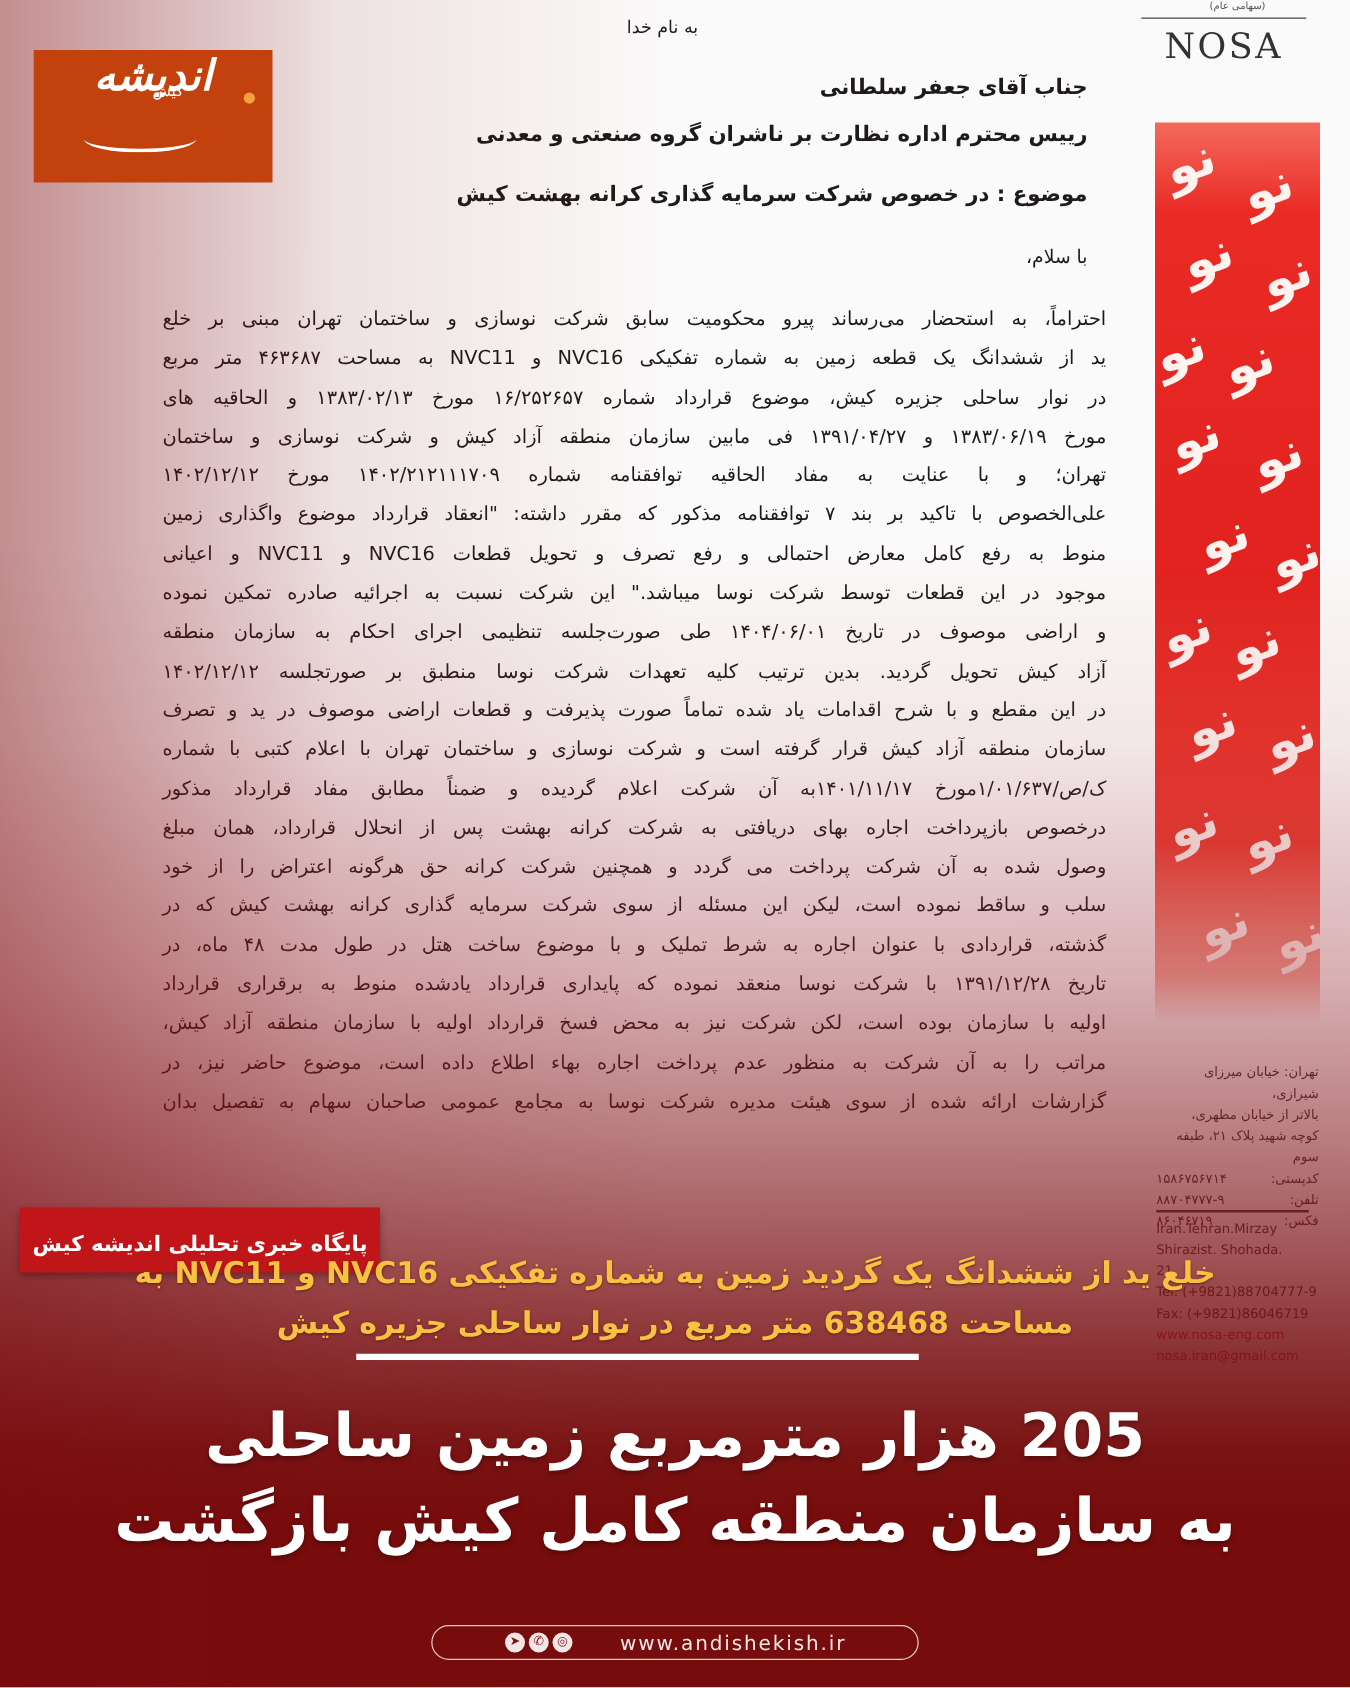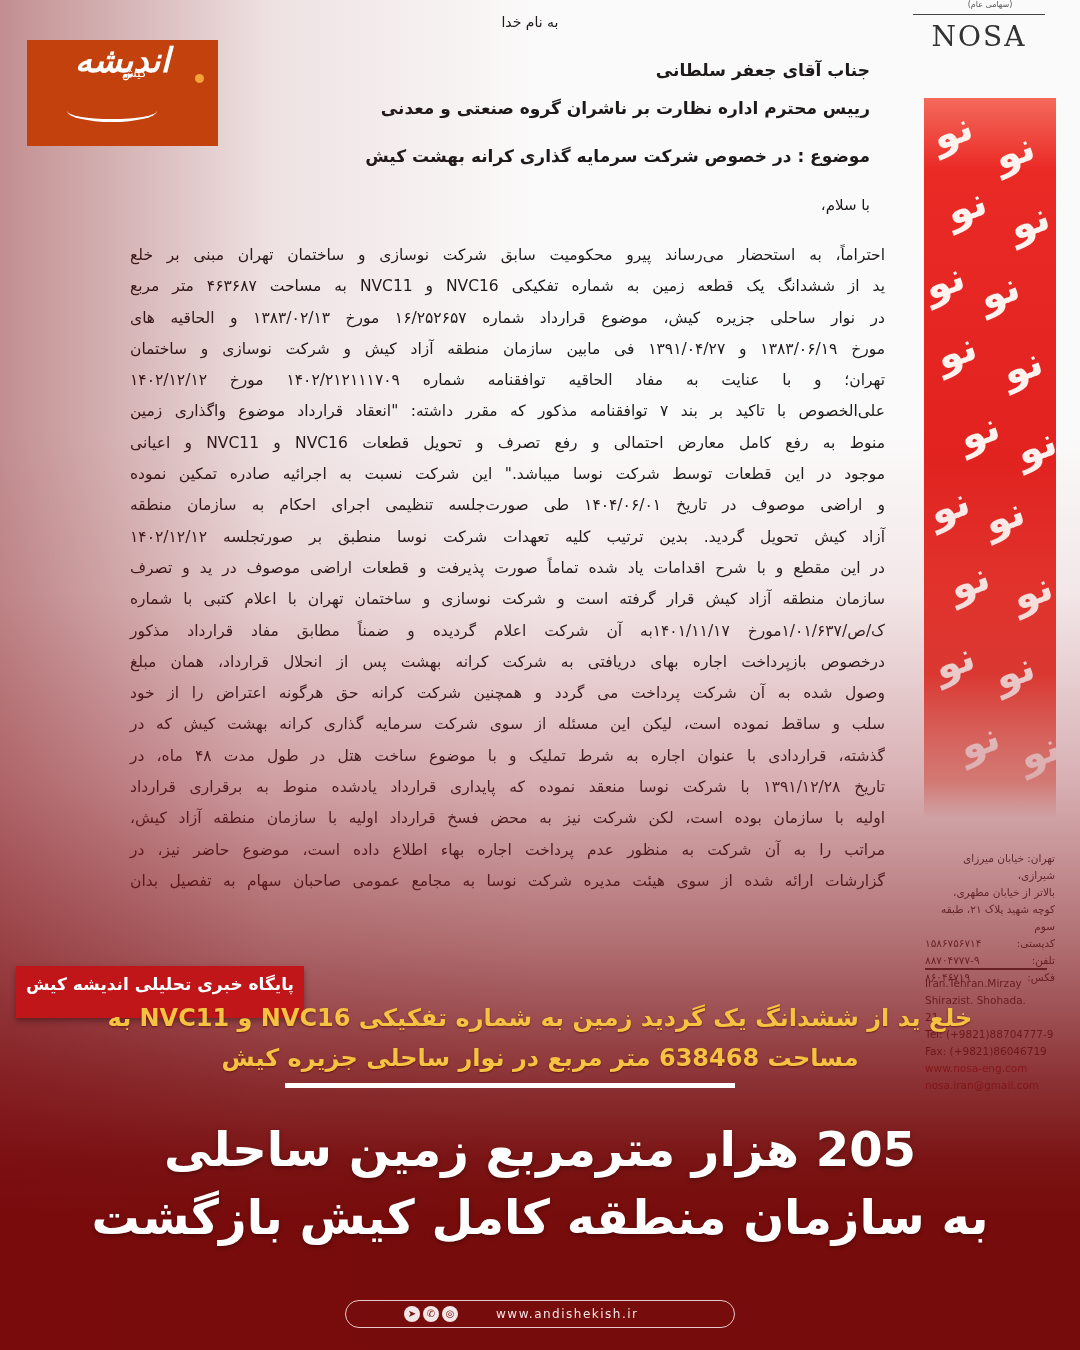--- a/index.html
+++ b/index.html
@@ -88,21 +88,21 @@
   }
   .logo-sub { position: absolute; top: 26px; left: 95px; color: #fff; font-size: 12px; direction: rtl; }
   .logo-dot { position: absolute; top: 34px; left: 168px; width: 9px; height: 9px; border-radius: 50%; background: #f3a23a; }
   .logo-swoosh {
     position: absolute; top: 60px; left: 40px; width: 90px; height: 22px;
     border-bottom: 3px solid #fff; border-radius: 0 0 60% 60%;
   }
 
   
   .source-badge {
-    position: absolute; top: 966px; left: 16px; height: 52px; padding: 0 10px;
+    position: absolute; top: 966px; left: 16px; height: 52px; padding: 12px 10px;
     background: #c0161a; color: #fff; direction: rtl;
     font-size: 17px; font-weight: bold; line-height: 36px;
     box-shadow: 0 3px 6px rgba(0,0,0,0.35);
   }
 
   
   .subtitle {
     position: absolute; top: 998px; left: 60px; width: 960px;
     direction: rtl; text-align: center;
     color: #f5c341; font-size: 24px; font-weight: bold; line-height: 40px;
@@ -126,21 +126,21 @@
     border: 1.5px solid #e8c9c9; border-radius: 14px;
     display: flex; align-items: center; padding-left: 58px;
   }
   .footer-icons { display: flex; gap: 3px; }
   .footer-icon {
     width: 16px; height: 16px; border-radius: 50%;
     background: #f2e6e6; color: #7a1010; font-size: 10px; line-height: 16px; text-align: center;
     font-weight: bold;
   }
   .footer-url {
-    margin-left: 38px; color: #f4e6e6; font-size: 12px; letter-spacing: 1.5px;
+    margin-left: 38px; color: #f4e6e6; font-size: 16px; letter-spacing: 1.5px;
     font-family: "DejaVu Sans", sans-serif;
   }
 </style>
 </head>
 <body>
 
 <div class="doc">
   <div class="doc-text basmala">به نام خدا</div>
   <div class="doc-text addr1">جناب آقای جعفر سلطانی</div>
   <div class="doc-text addr2">رییس محترم اداره نظارت بر ناشران گروه صنعتی و معدنی</div>

